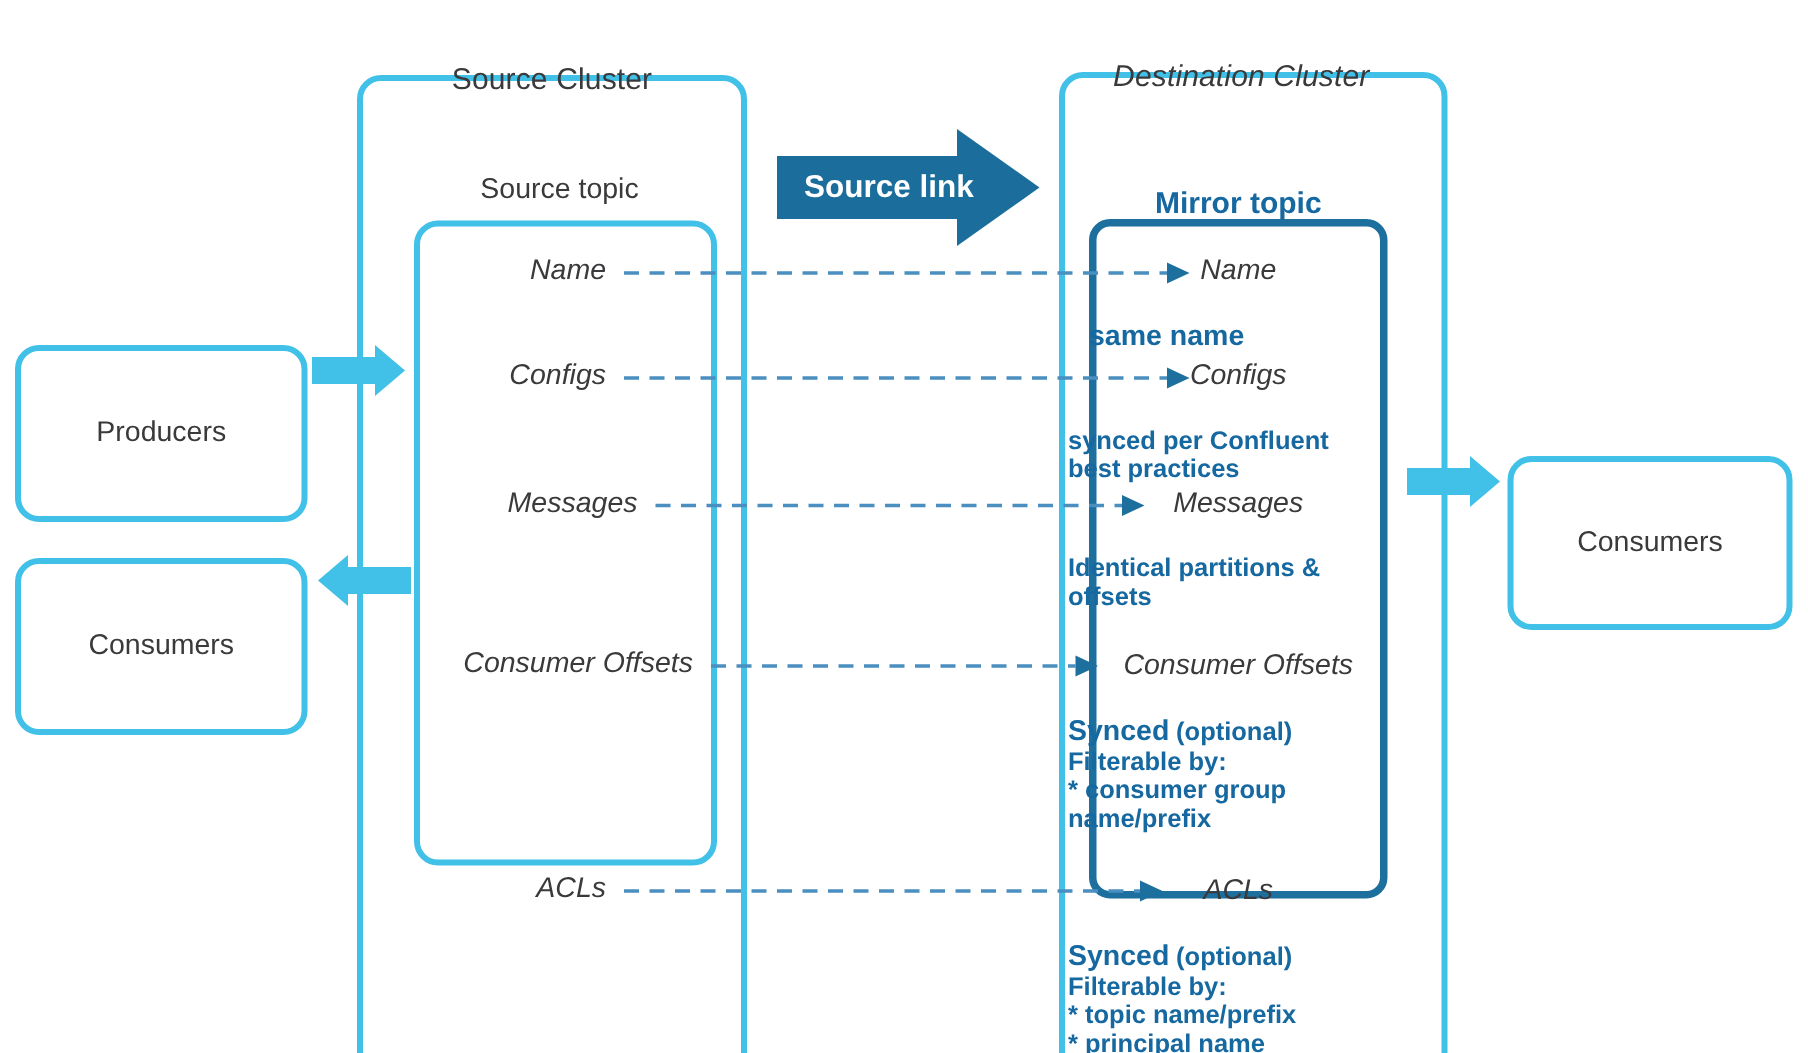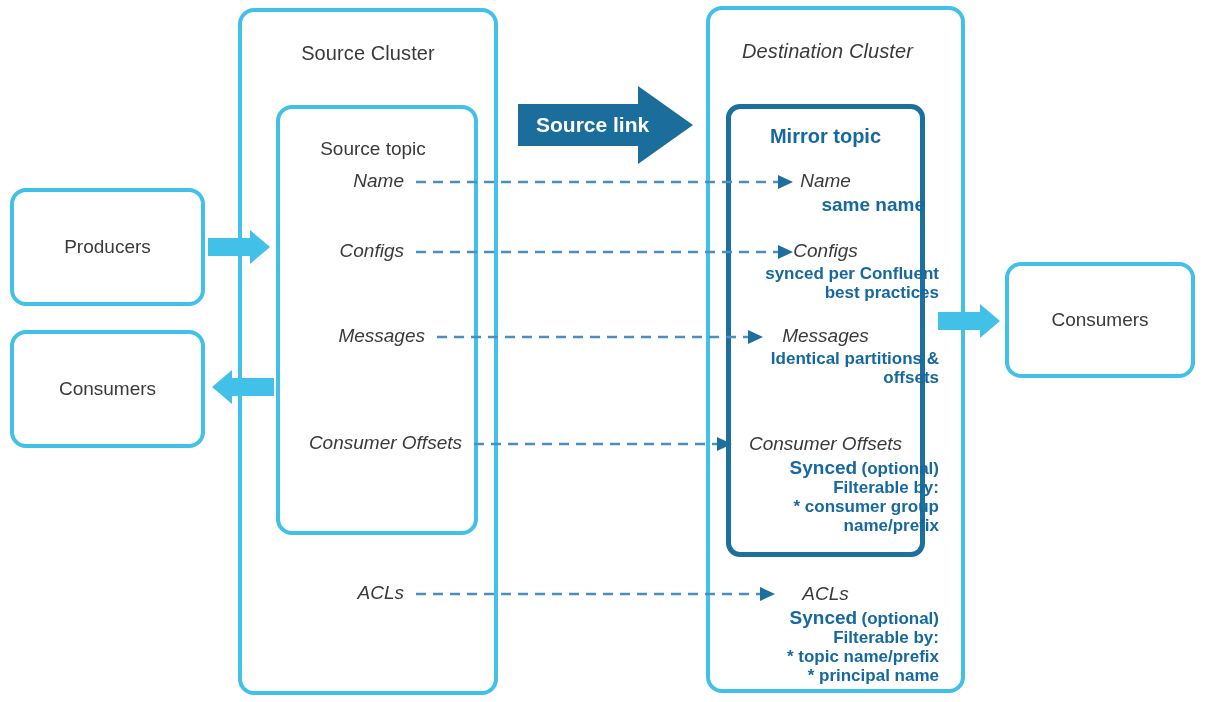--- a/index.html
+++ b/index.html
@@ -19,20 +19,21 @@
   }
   .abs { position: absolute; }
 
   
   .rbox {
     position: absolute;
     border: 4px solid #41c0e8;
     border-radius: 16px;
     background: transparent;
     box-sizing: border-box;
+    margin-top: 42px;
   }
   .rbox.dark {
     border: 5px solid #1d6f9e;
     border-radius: 14px;
   }
 
   
   .cluster-title {
     position: absolute;
     font-size: 20px;
@@ -77,22 +78,23 @@
     position: absolute;
     font-size: 19px;
     font-style: italic;
     color: #3a3a3c;
     white-space: nowrap;
     text-align: center;
   }
   .dst-note {
     position: absolute;
     color: #1668a0;
-    text-align: right;
+    text-align: left;
     line-height: 1.12;
+    margin-top: 20px;
   }
   .dst-note .big {
     font-size: 19px;
     font-weight: 700;
   }
   .dst-note .small {
     font-size: 17px;
     font-weight: 700;
   }
 
@@ -115,21 +117,21 @@
 </style>
 </head>
 <body>
 
 <div id="canvas">
 
   <div class="rbox" style="left:238px; top:8px; width:260px; height:687px;"></div>
   <div class="cluster-title" style="left:238px; top:42px; width:260px;">Source Cluster</div>
 
   <div class="rbox" style="left:276px; top:105px; width:202px; height:430px;"></div>
-  <div class="topic-title" style="left:276px; top:138px; width:194px;">Source topic</div>
+  <div class="topic-title" style="left:276px; top:116px; width:194px;">Source topic</div>
 
   <div class="rbox" style="left:706px; top:6px; width:259px; height:687px;"></div>
   <div class="cluster-title" style="left:682px; top:40px; width:291px;font-style:italic;">Destination Cluster</div>
 
   <div class="rbox dark" style="left:726px; top:104px; width:199px; height:453px;"></div>
   <div class="mirror-title" style="left:726px; top:125px; width:199px;">Mirror topic</div>
 
   <div class="rbox" style="left:10px; top:188px; width:195px; height:118px;">
     <span class="endpoint-label">Producers</span>
   </div>

